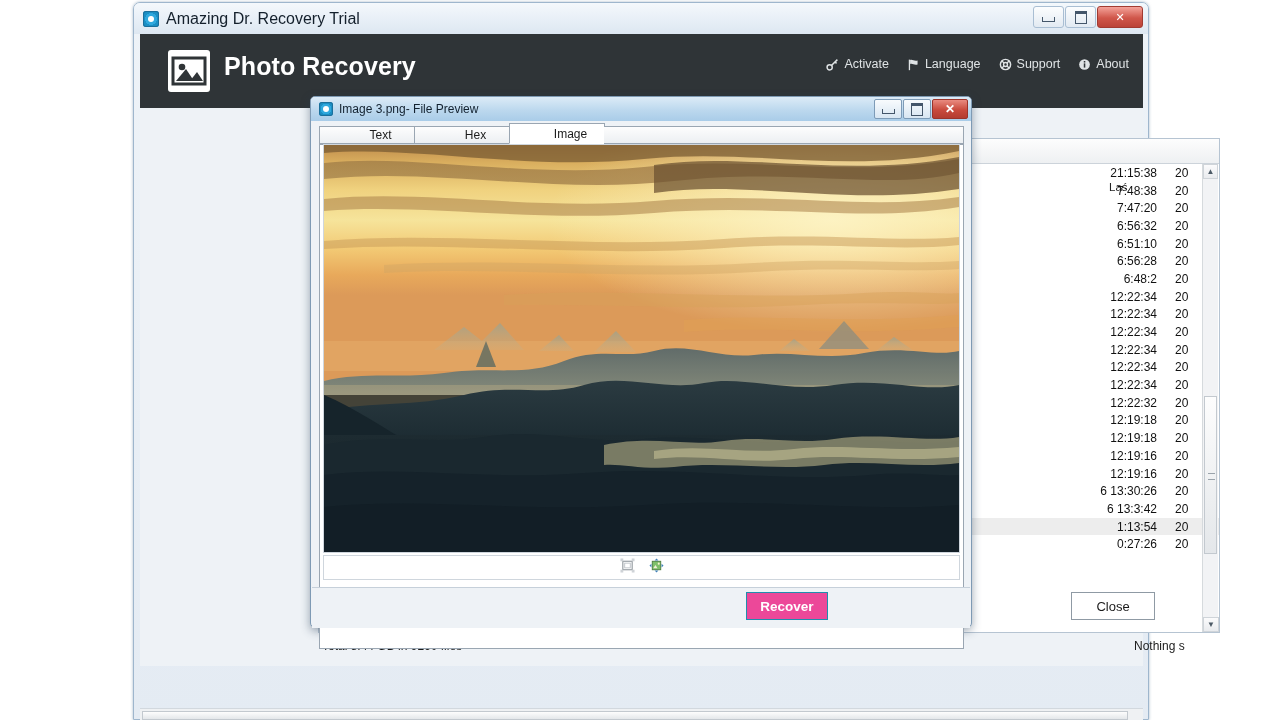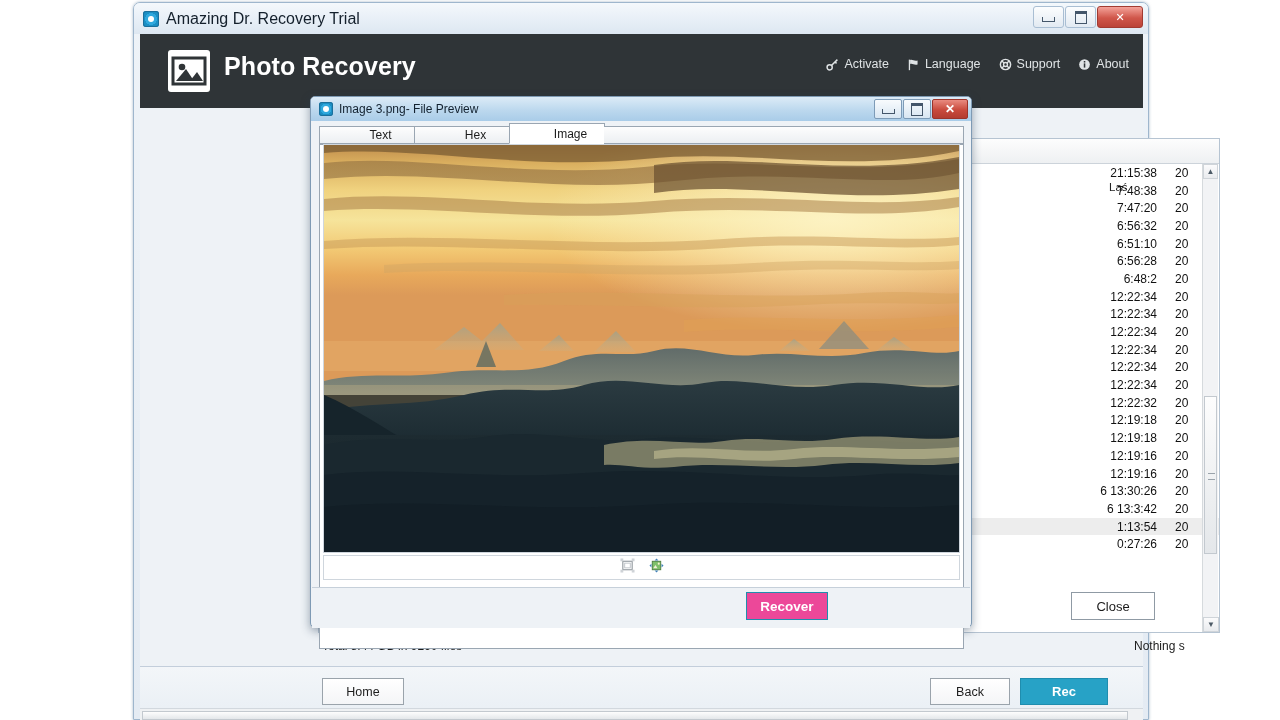--- a/index.html
+++ b/index.html
@@ -486,25 +486,20 @@
       <div class="vscroll">
         <div class="vs-arrow">▲</div>
         <div class="vs-thumb"></div>
         <div class="vs-arrow" style="position:absolute;left:0;bottom:0;width:16px;">▼</div>
       </div>
     </div>
 
     <div class="statusline">Total 8.44 GB in 9260 files</div>
     <div class="statusright">Nothing s</div>
 
-    <div class="bottombar">
-      <div class="btn btn-home">Home</div>
-      <div class="btn btn-back">Back</div>
-      <div class="btn btn-recover-main">Rec</div>
-    </div>
     <div class="hscroll">
       <div class="hs-thumb"></div>
     </div>
   </div>
 
   <div class="dlg">
     <div class="dlg-title">
       <div class="dlg-ico"></div>
       <div class="dlg-title-text">Image 3.png- File Preview</div>
       <div class="dlg-wbtns">

